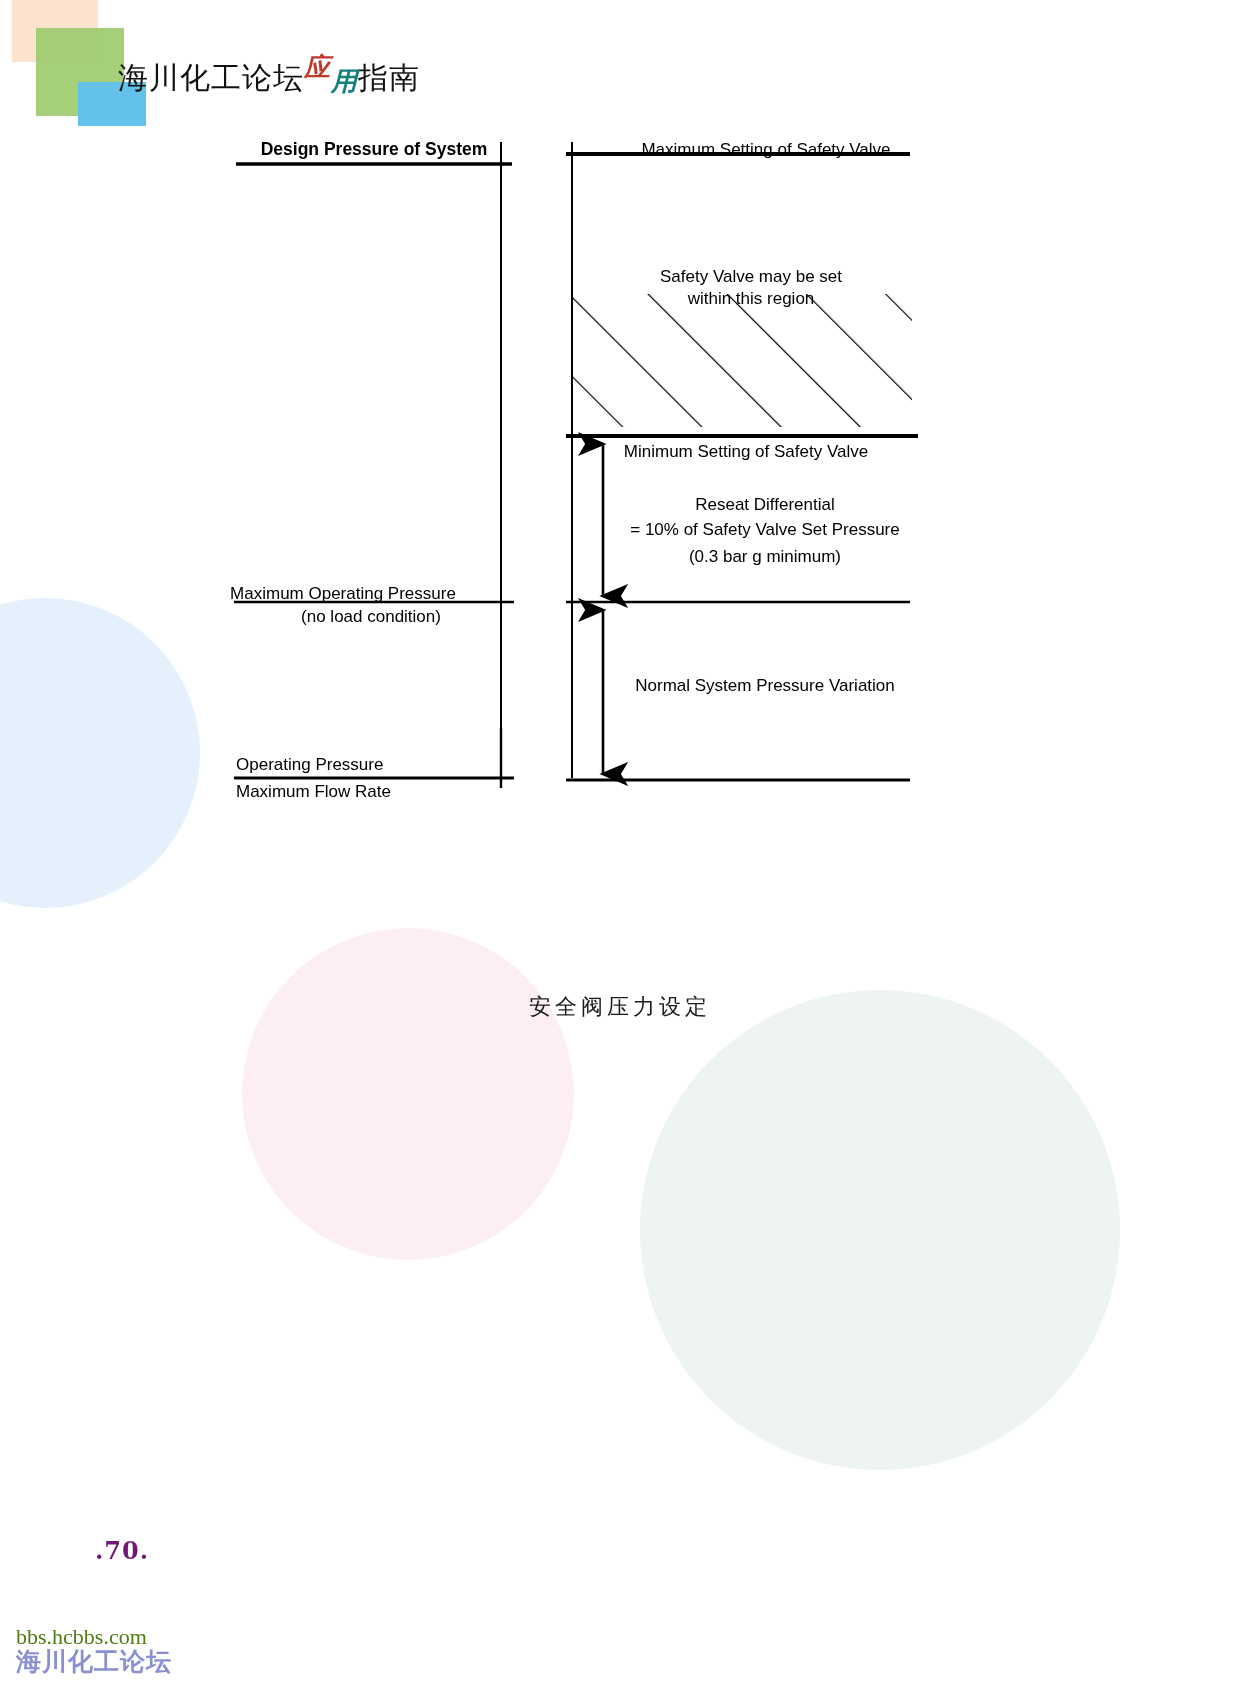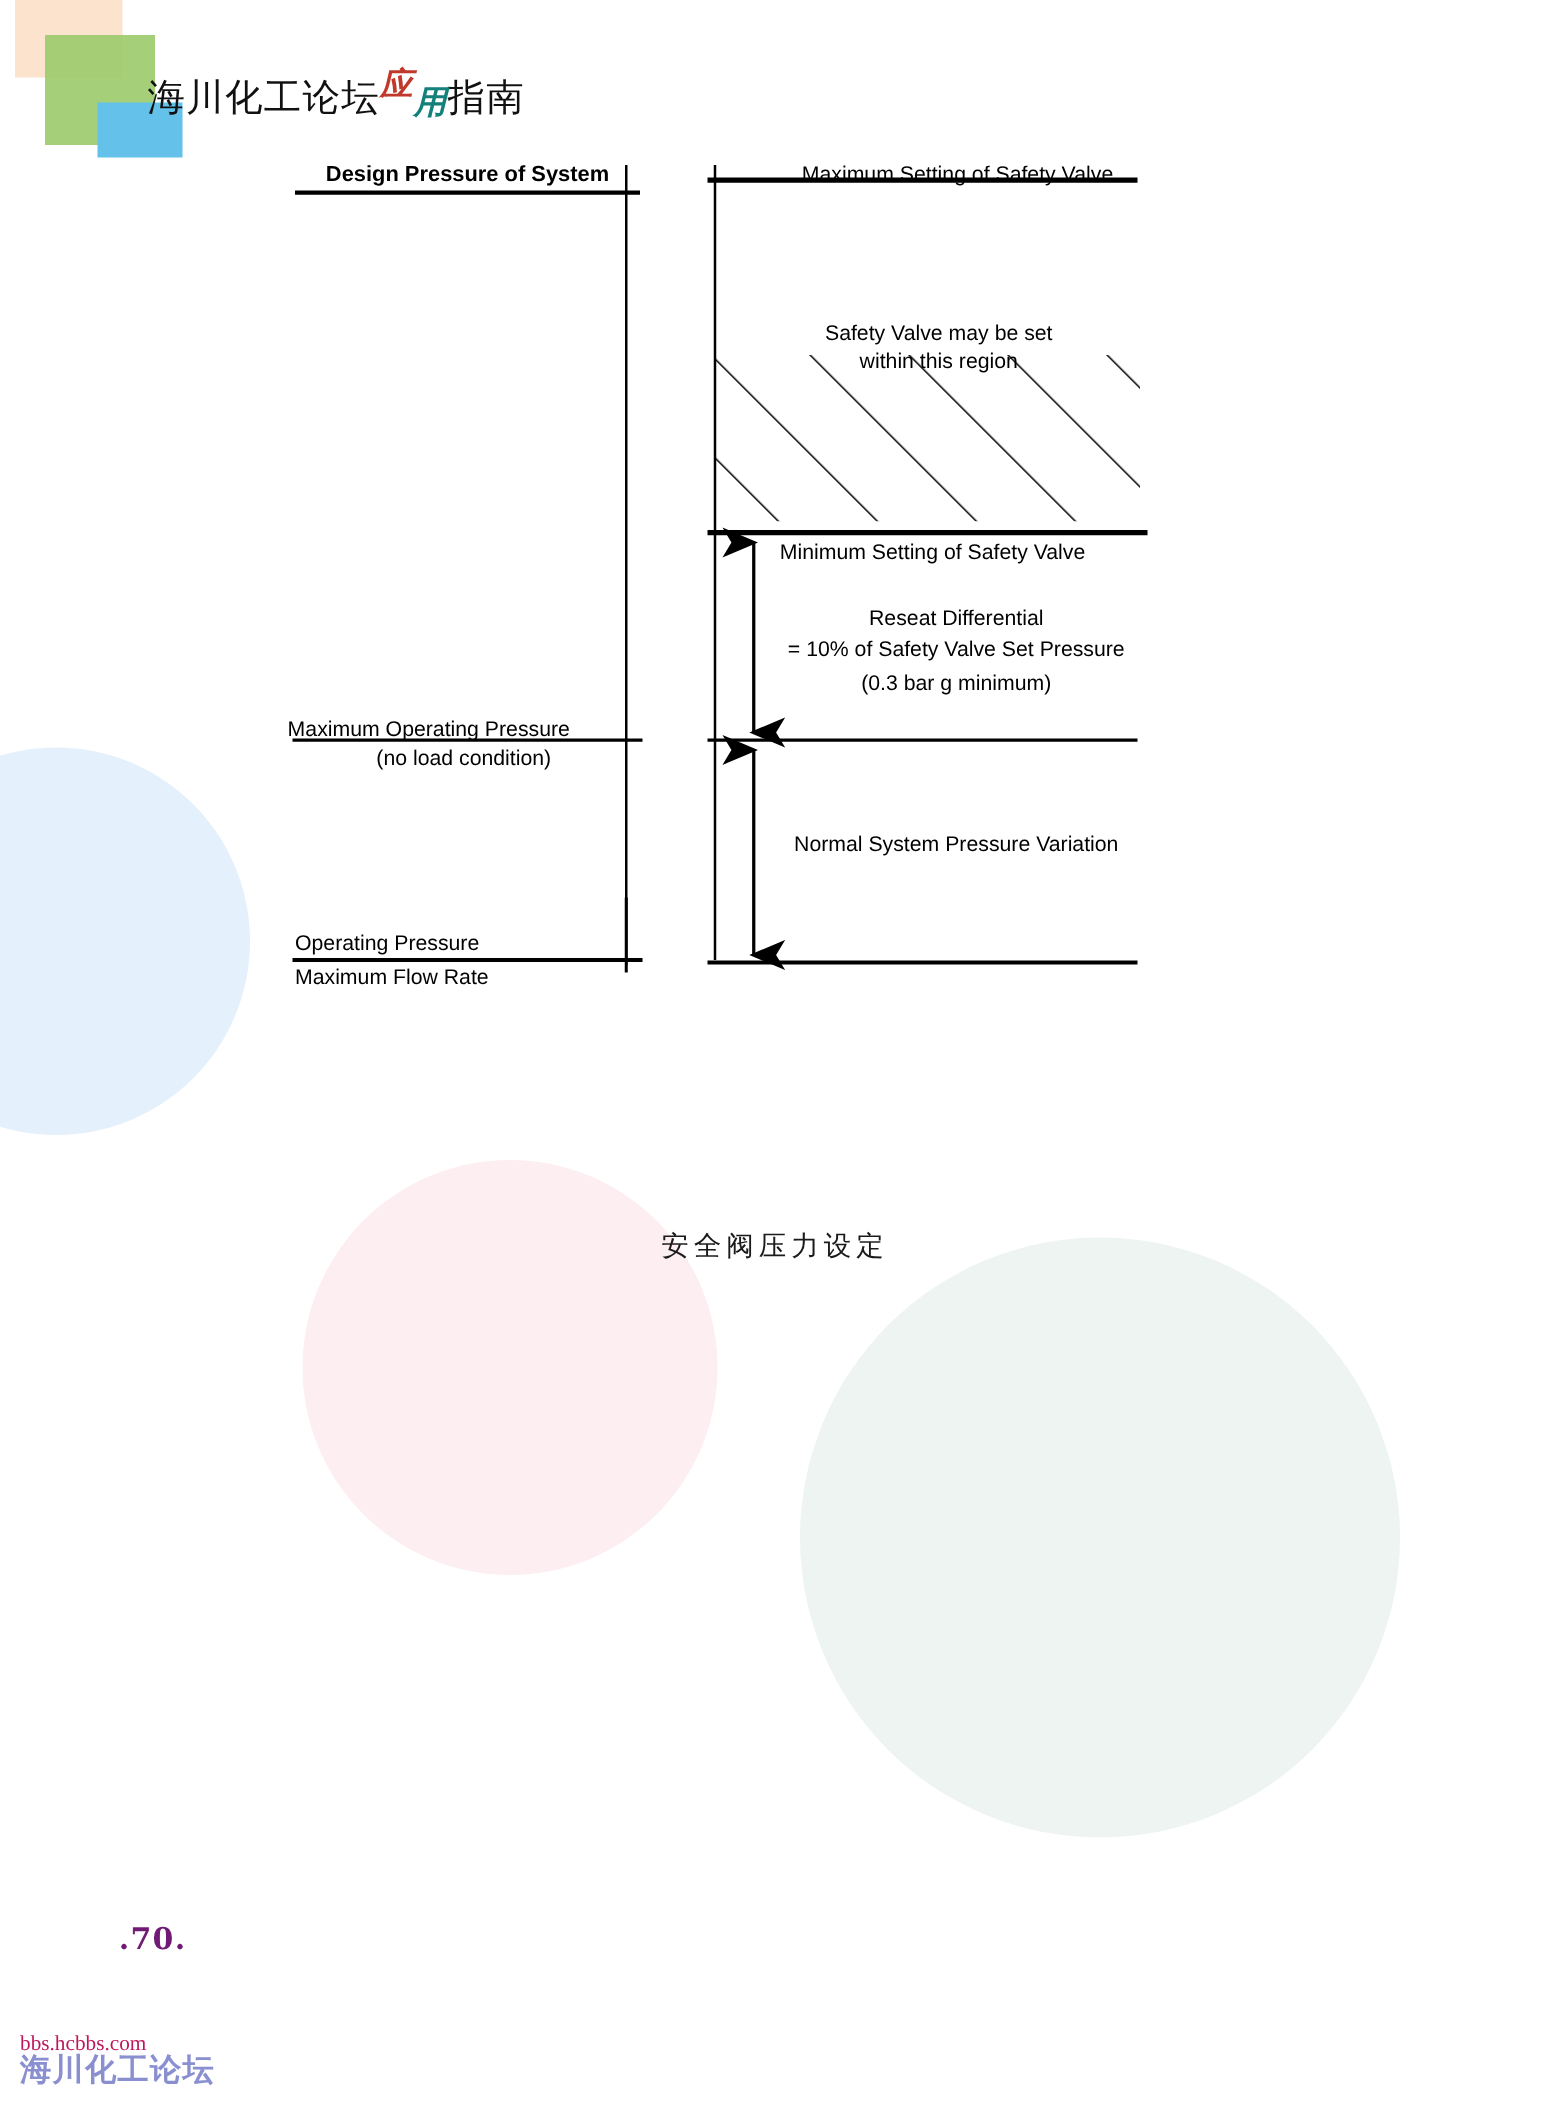--- a/index.html
+++ b/index.html
@@ -30,40 +30,40 @@
     font-size:30px;color:#111;white-space:nowrap;letter-spacing:1px;
   }
   .hdr-title .cal{
     font-family:"DejaVu Serif", serif;
     font-style:italic;font-weight:700;
   }
   .hdr-title .cal-red{color:#c0392b;font-size:26px;position:relative;top:-12px;}
   .hdr-title .cal-teal{color:#13807a;font-size:26px;position:relative;top:2px;}
 
   
-  #diagram{position:absolute;left:0;top:112px;width:1240px;height:790px;}
+  #diagram{position:absolute;left:0;top:122px;width:1240px;height:790px;}
   #diagram svg{display:block;}
 
   .cap-cn{
     position:absolute;left:0;top:870px;width:1240px;
     text-align:center;
     font-family:"DejaVu Serif", serif;
     font-size:22px;color:#1a1a1a;letter-spacing:4px;
   }
 
   
   #page-number{
     position:absolute;left:95px;top:1536px;
     font-family:"DejaVu Serif", serif;
     font-weight:700;font-size:24px;color:#701a75;letter-spacing:1px;
   }
   #watermark{position:absolute;left:16px;top:1626px;line-height:1.0;}
   #watermark .wm-url{
     font-family:"Liberation Serif", serif;
-    font-size:17px;color:#be185d;display:block;
+    font-size:22px;color:#4d7c0f;display:block;
   }
   #watermark .wm-cn{
     font-family:Liberation Serif, serif;
     font-size:25px;font-weight:700;color:#8a8fd0;display:block;
     letter-spacing:1px;margin-top:1px;
   }
 </style>
 </head>
 <body>
 

